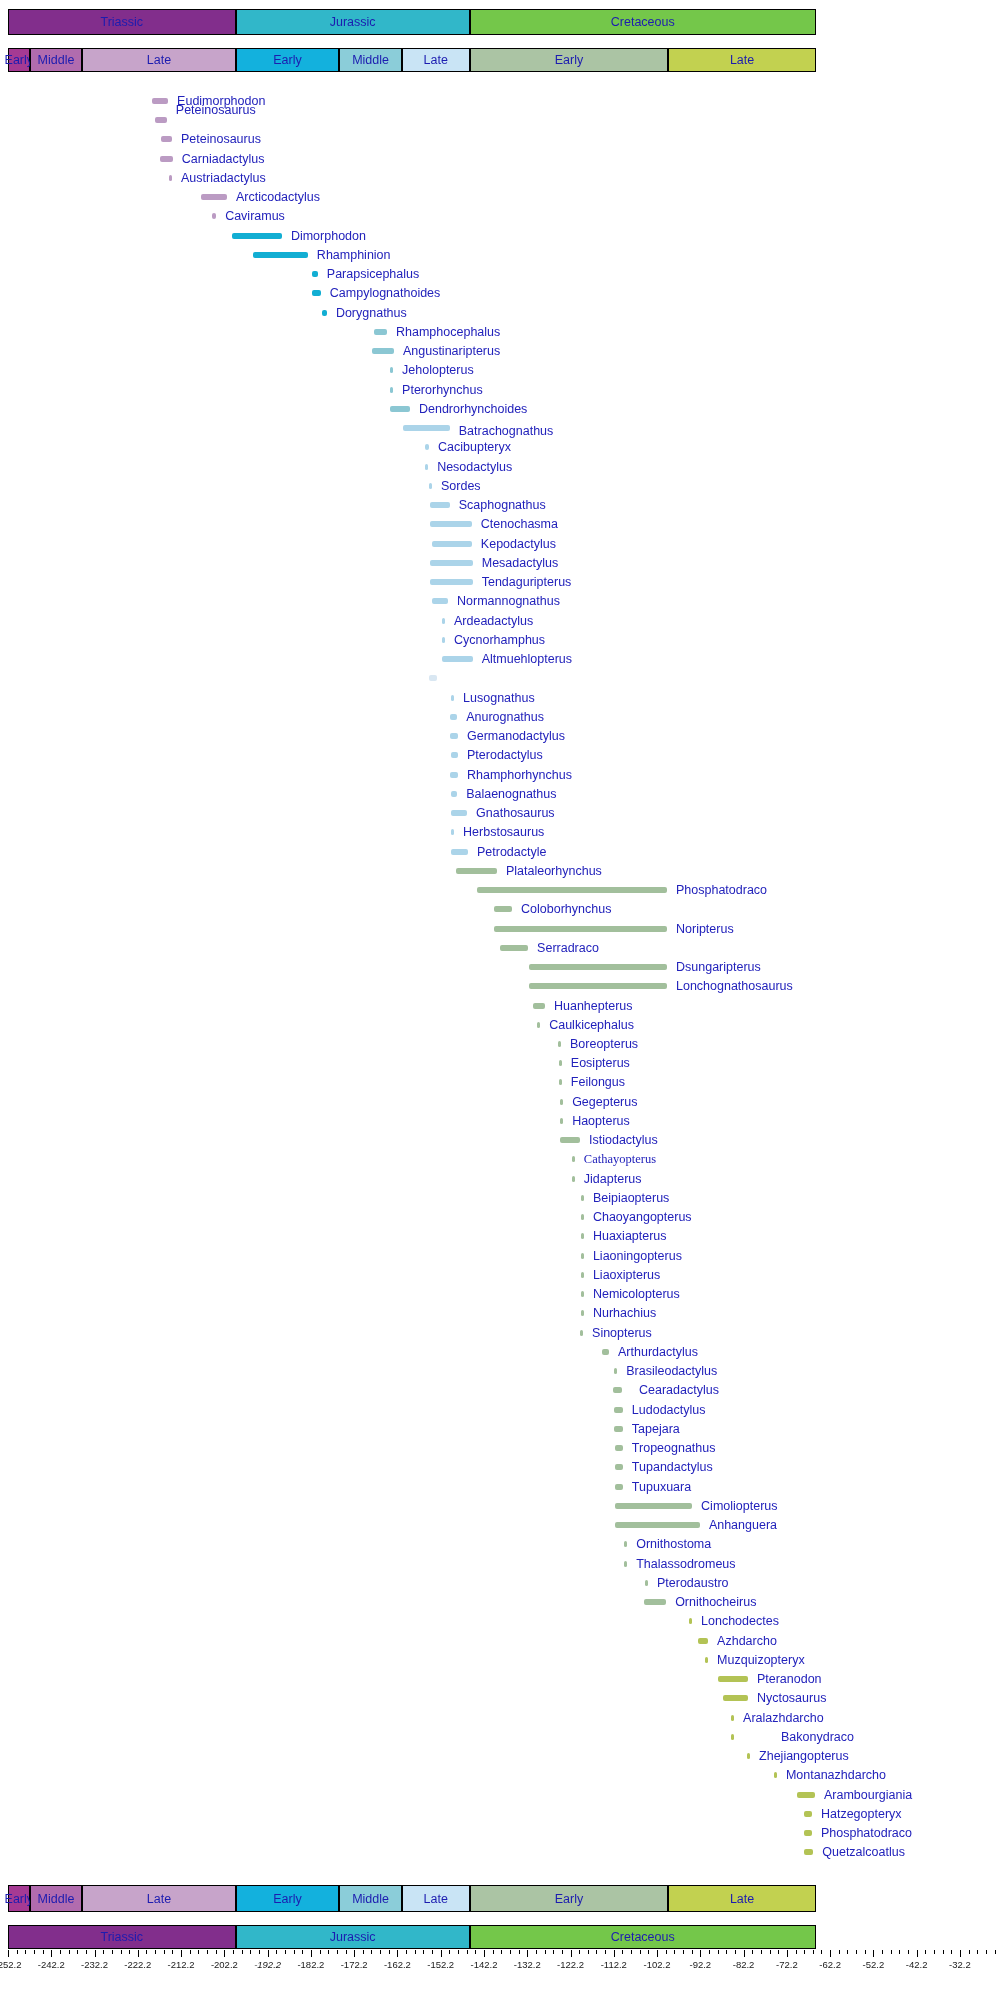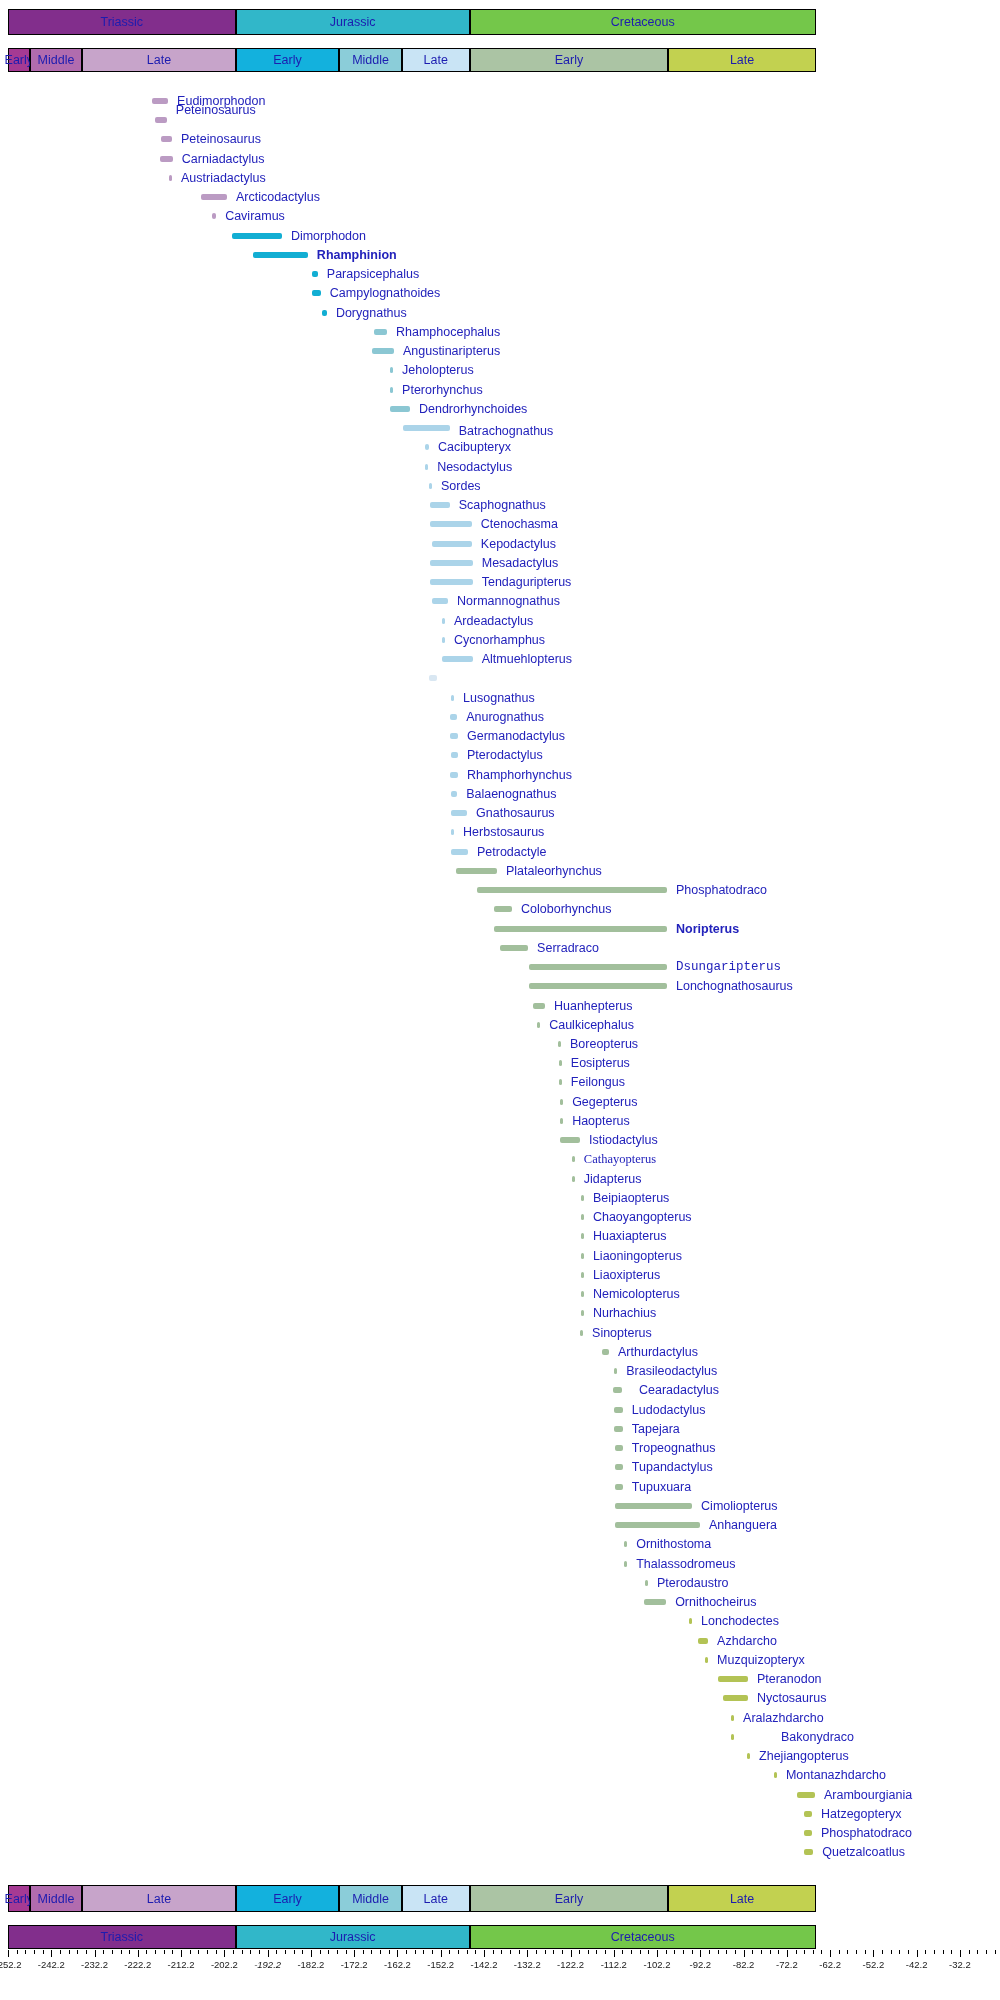--- a/index.html
+++ b/index.html
@@ -95,21 +95,21 @@
       <div class="tlabel" style="left: 181.859px; top: 150.735px;">Carniadactylus</div>
       <div class="bar" style="left: 168.964px; top: 174.98px; width: 3.0289px; background: rgb(187, 155, 195);"></div>
       <div class="tlabel" style="left: 180.993px; top: 169.98px;">Austriadactylus</div>
       <div class="bar" style="left: 200.984px; top: 194.225px; width: 25.962px; background: rgb(187, 155, 195);"></div>
       <div class="tlabel" style="left: 235.946px; top: 189.225px;">Arcticodactylus</div>
       <div class="bar" style="left: 211.802px; top: 213.47px; width: 4.327px; background: rgb(187, 155, 195);"></div>
       <div class="tlabel" style="left: 225.129px; top: 208.47px;">Caviramus</div>
       <div class="bar" style="left: 232.139px; top: 232.715px; width: 49.7605px; background: rgb(18, 174, 211);"></div>
       <div class="tlabel" style="left: 290.899px; top: 227.715px;">Dimorphodon</div>
       <div class="bar" style="left: 252.908px; top: 251.96px; width: 54.9529px; background: rgb(18, 174, 211);"></div>
-      <div class="tlabel" style="left: 316.861px; top: 246.96px; font-weight: bold;">Rhamphinion</div>
+      <div class="tlabel" style="left: 316.861px; top: 246.96px;">Rhamphinion</div>
       <div class="bar" style="left: 312.188px; top: 271.205px; width: 5.6251px; background: rgb(18, 174, 211);"></div>
       <div class="tlabel" style="left: 326.813px; top: 266.205px;">Parapsicephalus</div>
       <div class="bar" style="left: 312.188px; top: 290.45px; width: 8.654px; background: rgb(18, 174, 211);"></div>
       <div class="tlabel" style="left: 329.842px; top: 285.45px;">Campylognathoides</div>
       <div class="bar" style="left: 322.14px; top: 309.695px; width: 4.7597px; background: rgb(18, 174, 211);"></div>
       <div class="tlabel" style="left: 335.9px; top: 304.695px;">Dorygnathus</div>
       <div class="bar" style="left: 374.064px; top: 328.94px; width: 12.981px; background: rgb(139, 199, 211);"></div>
       <div class="tlabel" style="left: 396.045px; top: 323.94px;">Rhamphocephalus</div>
       <div class="bar" style="left: 371.901px; top: 348.185px; width: 22.0677px; background: rgb(139, 199, 211);"></div>
       <div class="tlabel" style="left: 402.968px; top: 343.185px;">Angustinaripterus</div>
@@ -164,25 +164,25 @@
       <div class="tlabel" style="left: 463.085px; top: 824.31px;">Herbstosaurus</div>
       <div class="bar" style="left: 451.085px; top: 848.555px; width: 16.8753px; background: rgb(171, 212, 233);"></div>
       <div class="tlabel" style="left: 476.96px; top: 843.555px;">Petrodactyle</div>
       <div class="bar" style="left: 455.844px; top: 867.8px; width: 41.1065px; background: rgb(162, 191, 156);"></div>
       <div class="tlabel" style="left: 505.951px; top: 862.8px;">Plataleorhynchus</div>
       <div class="bar" style="left: 477.047px; top: 887.045px; width: 189.955px; background: rgb(162, 191, 156);"></div>
       <div class="tlabel" style="left: 676.002px; top: 882.045px;">Phosphatodraco</div>
       <div class="bar" style="left: 493.922px; top: 906.29px; width: 18.1734px; background: rgb(162, 191, 156);"></div>
       <div class="tlabel" style="left: 521.096px; top: 901.29px;">Coloborhynchus</div>
       <div class="bar" style="left: 493.922px; top: 925.535px; width: 173.08px; background: rgb(162, 191, 156);"></div>
-      <div class="tlabel" style="left: 676.002px; top: 920.535px; font-weight: bold;">Noripterus</div>
+      <div class="tlabel" style="left: 676.002px; top: 920.535px;">Noripterus</div>
       <div class="bar" style="left: 499.98px; top: 944.78px; width: 28.1255px; background: rgb(162, 191, 156);"></div>
       <div class="tlabel" style="left: 537.105px; top: 939.78px;">Serradraco</div>
       <div class="bar" style="left: 528.971px; top: 964.025px; width: 138.031px; background: rgb(162, 191, 156);"></div>
-      <div class="tlabel" style="left: 676.002px; top: 959.025px; font-family: Liberation Mono, monospace;">Dsungaripterus</div>
+      <div class="tlabel" style="left: 676.002px; top: 959.025px;">Dsungaripterus</div>
       <div class="bar" style="left: 528.971px; top: 983.27px; width: 138.031px; background: rgb(162, 191, 156);"></div>
       <div class="tlabel" style="left: 676.002px; top: 978.27px;">Lonchognathosaurus</div>
       <div class="bar" style="left: 532.865px; top: 1002.51px; width: 12.1156px; background: rgb(162, 191, 156);"></div>
       <div class="tlabel" style="left: 553.981px; top: 997.515px;">Huanhepterus</div>
       <div class="bar" style="left: 537.192px; top: 1021.76px; width: 3px; background: rgb(162, 191, 156);"></div>
       <div class="tlabel" style="left: 549.192px; top: 1016.76px;">Caulkicephalus</div>
       <div class="bar" style="left: 557.962px; top: 1041.01px; width: 3.0289px; background: rgb(162, 191, 156);"></div>
       <div class="tlabel" style="left: 569.991px; top: 1036.01px;">Boreopterus</div>
       <div class="bar" style="left: 558.827px; top: 1060.25px; width: 3px; background: rgb(162, 191, 156);"></div>
       <div class="tlabel" style="left: 570.827px; top: 1055.25px;">Eosipterus</div>

